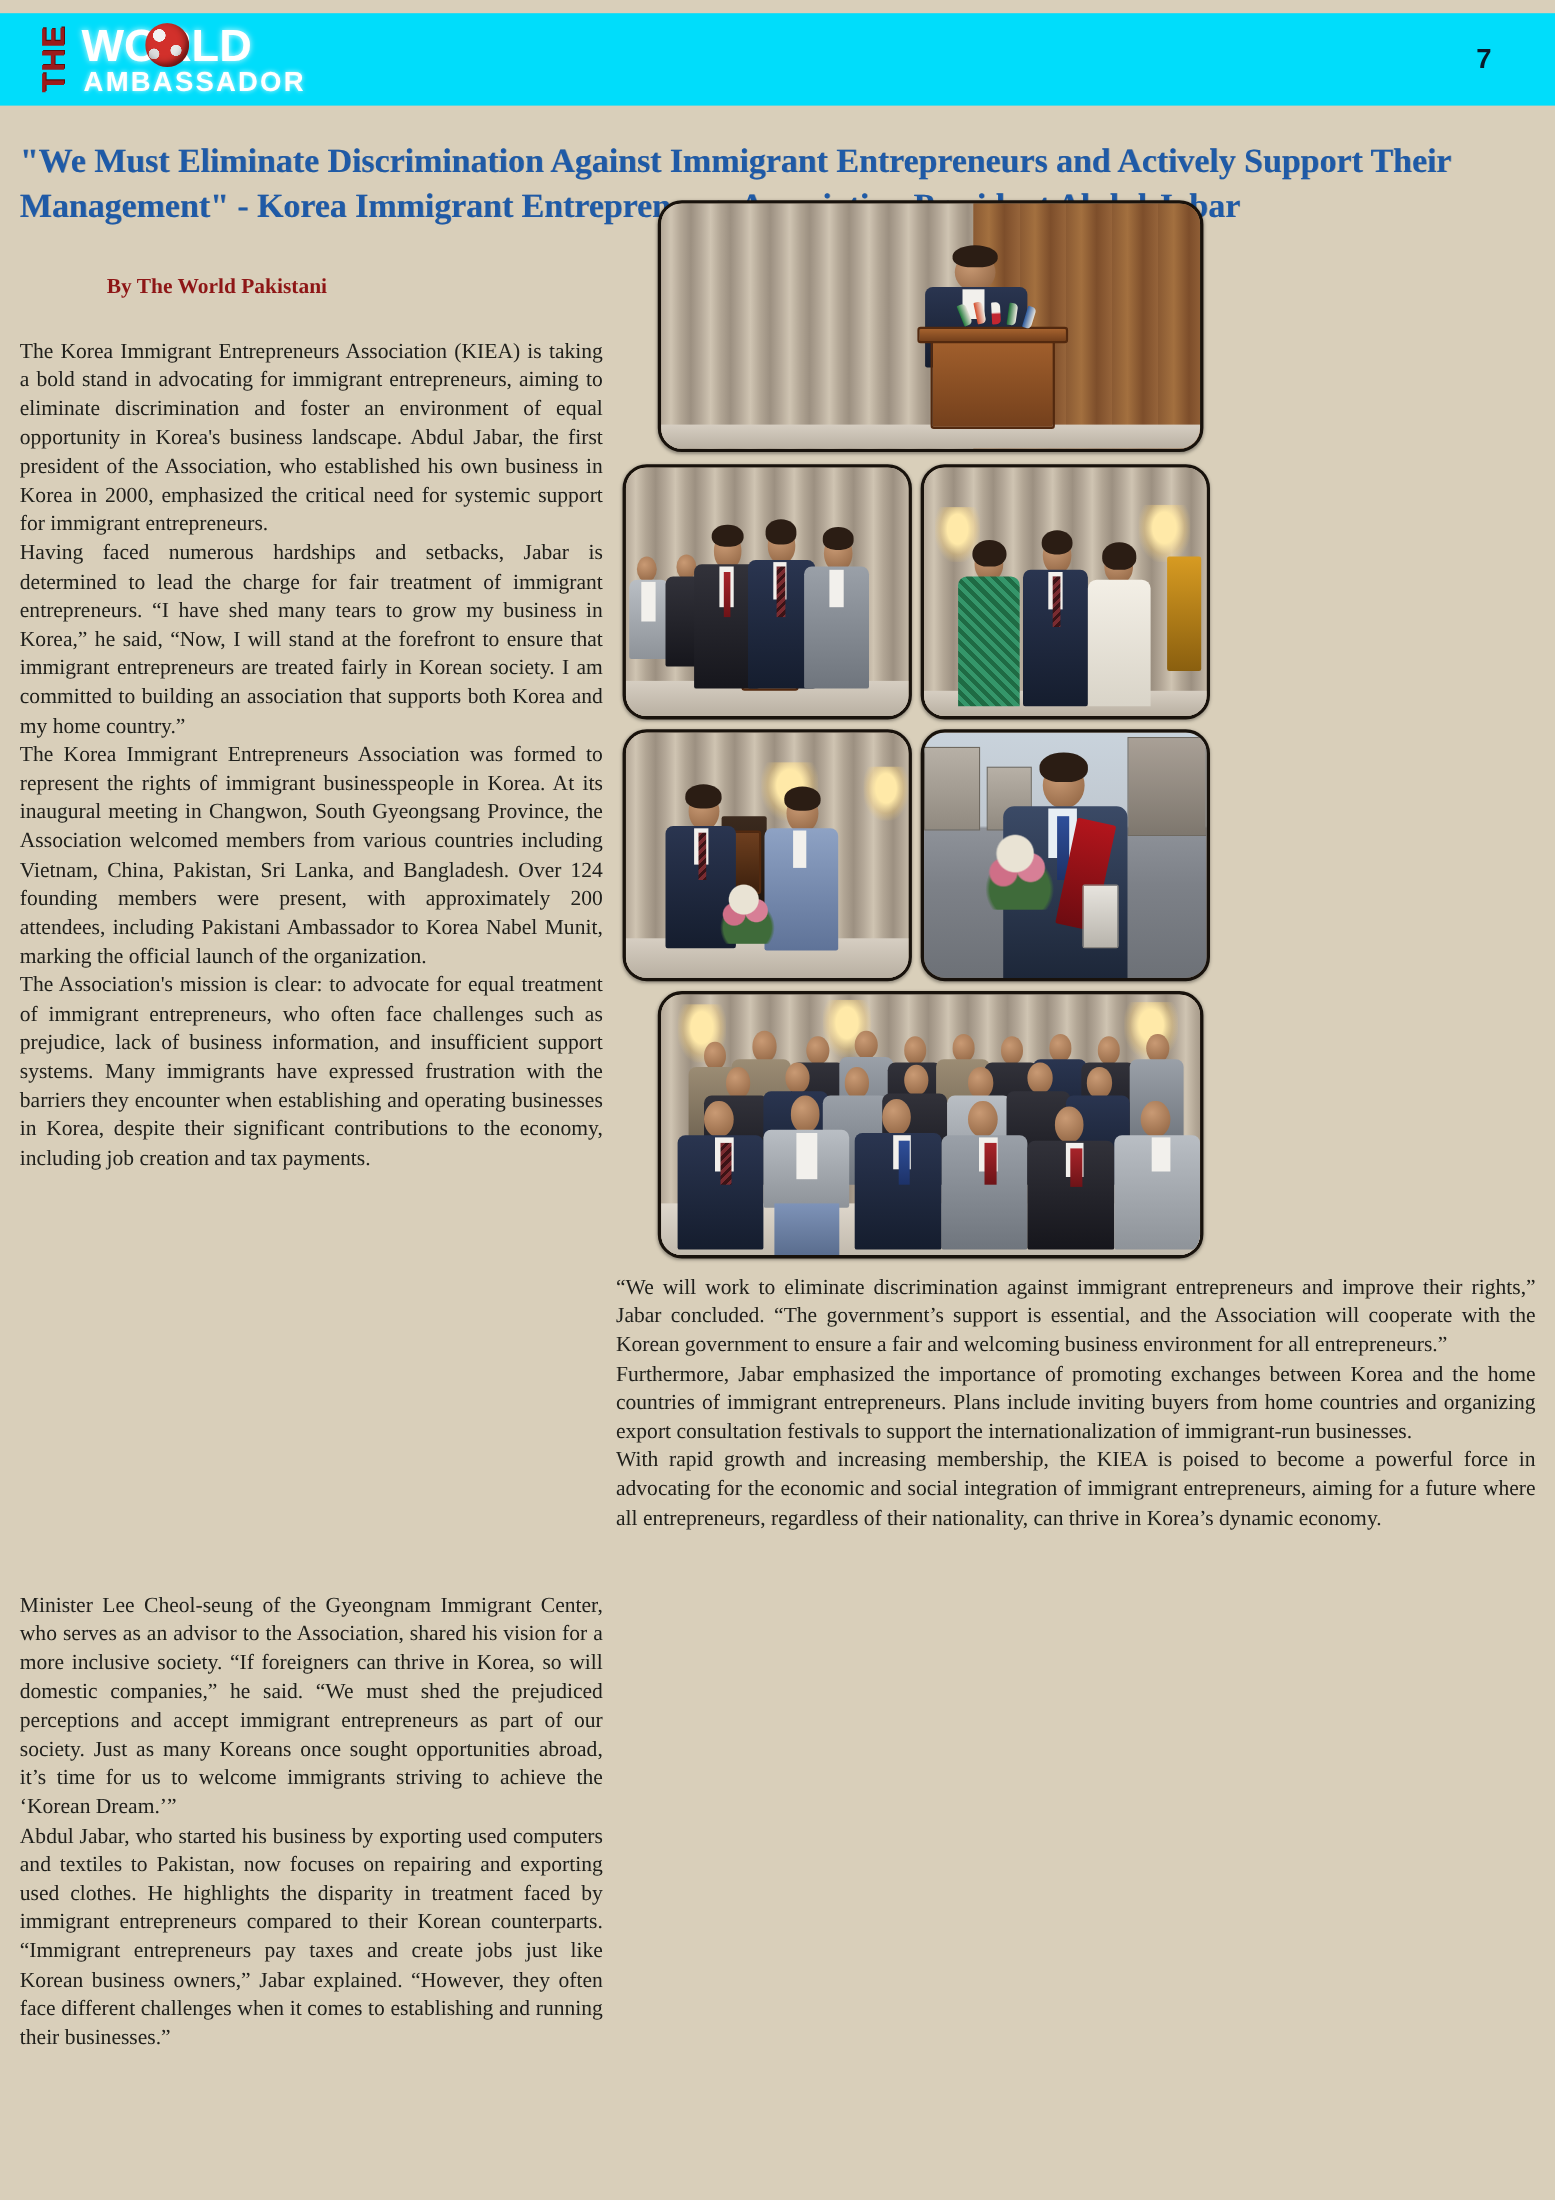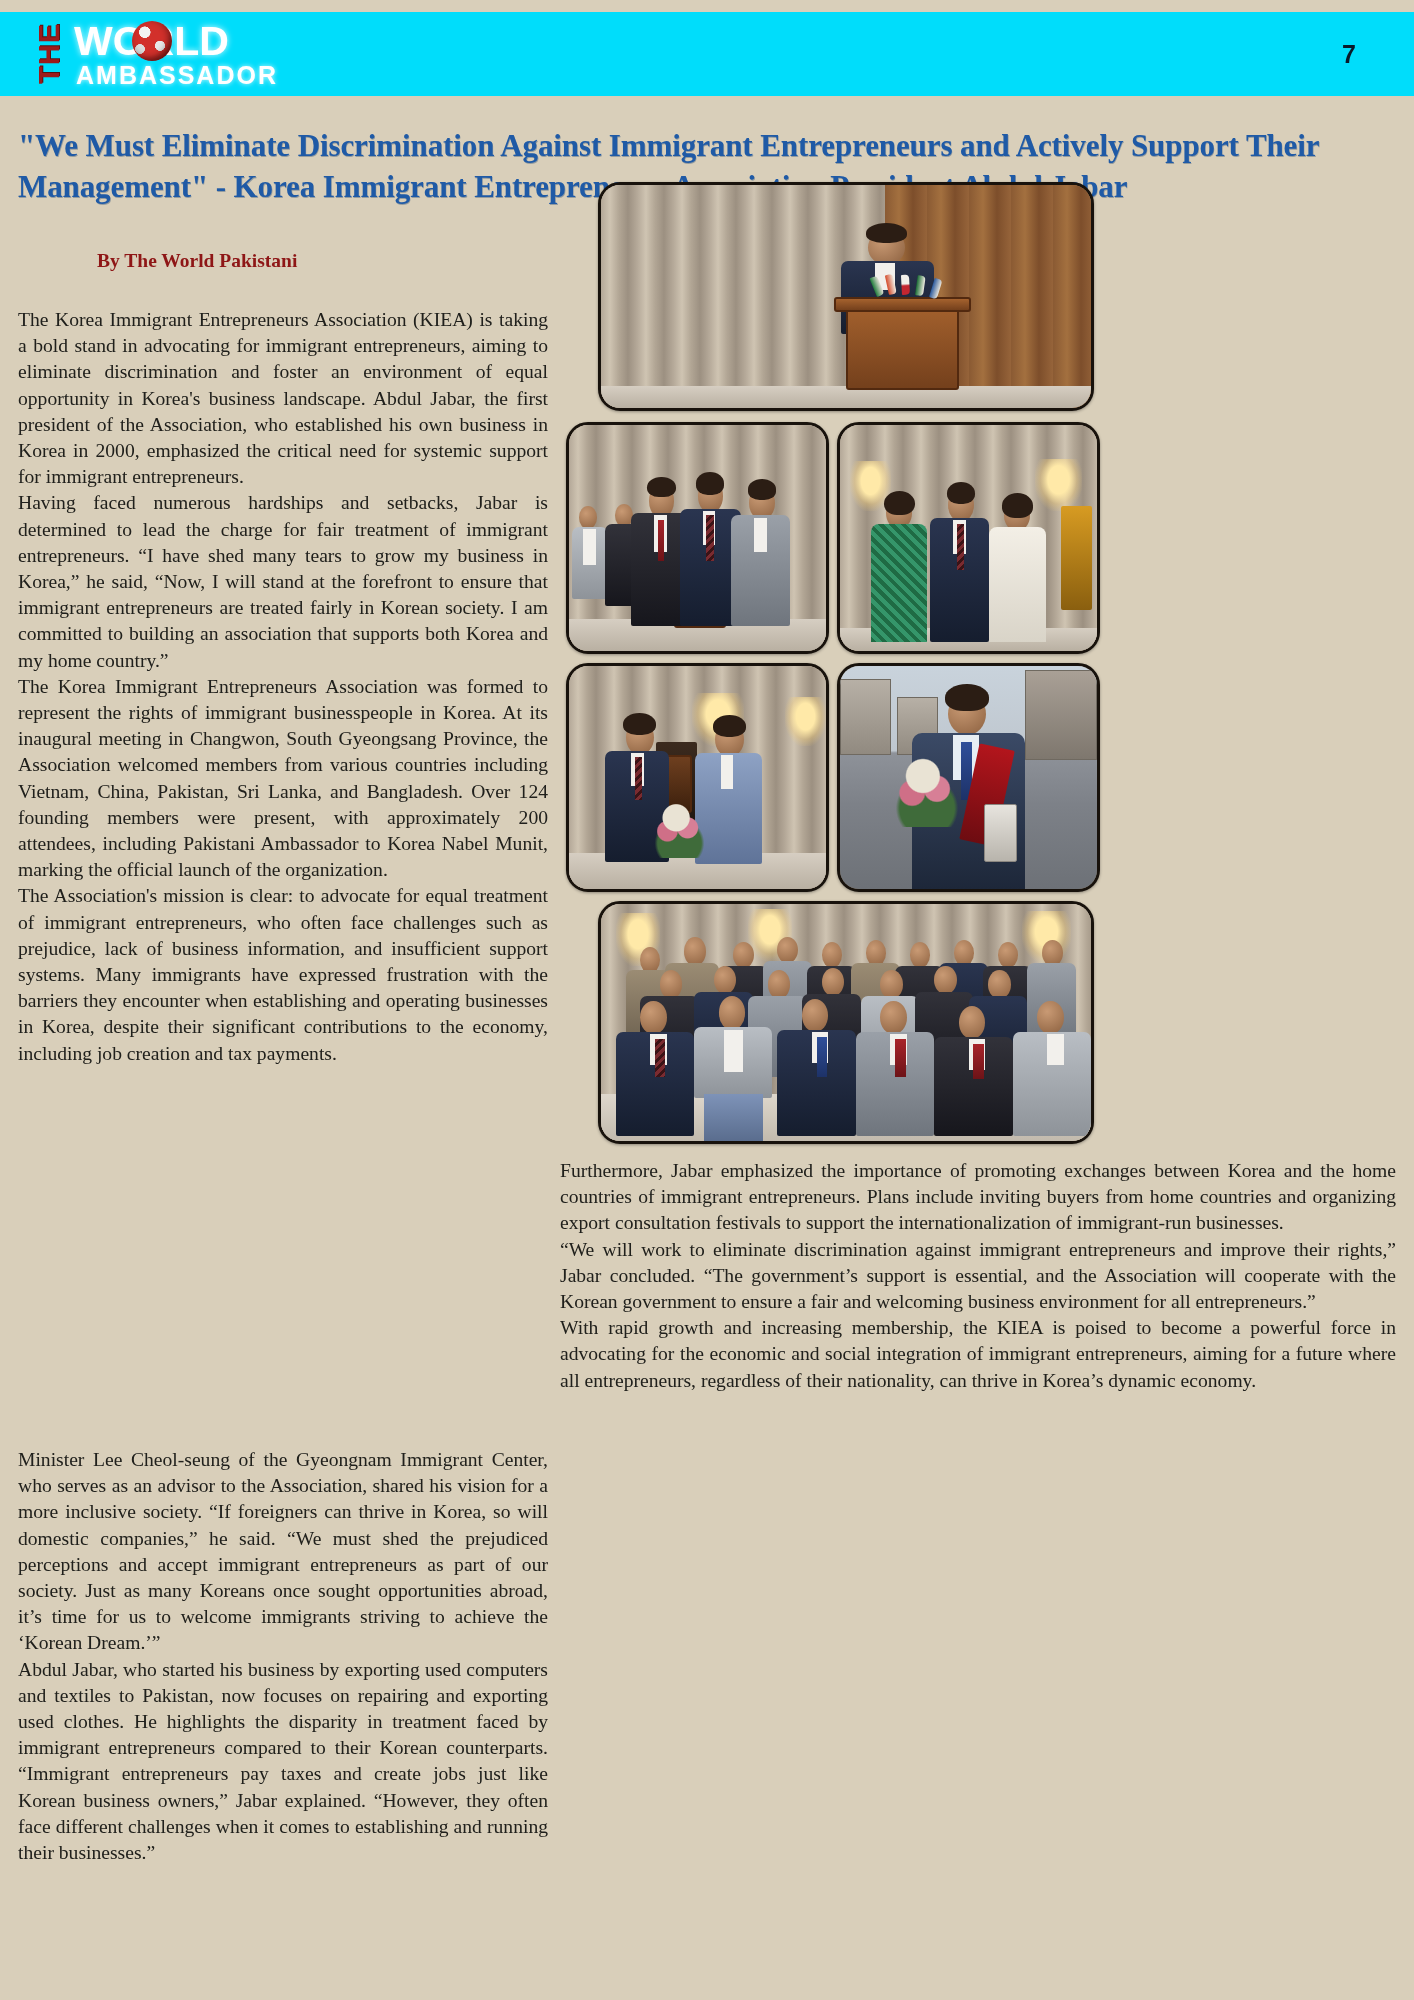--- a/index.html
+++ b/index.html
@@ -472,16 +472,16 @@
   <p>The Korea Immigrant Entrepreneurs Association was formed to represent the rights of immigrant businesspeople in Korea. At its inaugural meeting in Changwon, South Gyeongsang Province, the Association welcomed members from various countries including Vietnam, China, Pakistan, Sri Lanka, and Bangladesh. Over 124 founding members were present, with approximately 200 attendees, including Pakistani Ambassador to Korea Nabel Munit, marking the official launch of the organization.</p>
   <p>The Association's mission is clear: to advocate for equal treatment of immigrant entrepreneurs, who often face challenges such as prejudice, lack of business information, and insufficient support systems. Many immigrants have expressed frustration with the barriers they encounter when establishing and operating businesses in Korea, despite their significant contributions to the economy, including job creation and tax payments.</p>
 </div>
 
 <div id="col-left-bottom" class="bodytext">
   <p>Minister Lee Cheol-seung of the Gyeongnam Immigrant Center, who serves as an advisor to the Association, shared his vision for a more inclusive society. “If foreigners can thrive in Korea, so will domestic companies,” he said. “We must shed the prejudiced perceptions and accept immigrant entrepreneurs as part of our society. Just as many Koreans once sought opportunities abroad, it’s time for us to welcome immigrants striving to achieve the ‘Korean Dream.’”</p>
   <p>Abdul Jabar, who started his business by exporting used computers and textiles to Pakistan, now focuses on repairing and exporting used clothes. He highlights the disparity in treatment faced by immigrant entrepreneurs compared to their Korean counterparts. “Immigrant entrepreneurs pay taxes and create jobs just like Korean business owners,” Jabar explained. “However, they often face different challenges when it comes to establishing and running their businesses.”</p>
 </div>
 
 <div id="col-right-bottom" class="bodytext">
+  <p>“We will work to eliminate discrimination against immigrant entrepreneurs and improve their rights,” Jabar concluded. “The government’s support is essential, and the Association will cooperate with the Korean government to ensure a fair and welcoming business environment for all entrepreneurs.”</p>
   <p>Furthermore, Jabar emphasized the importance of promoting exchanges between Korea and the home countries of immigrant entrepreneurs. Plans include inviting buyers from home countries and organizing export consultation festivals to support the internationalization of immigrant-run businesses.</p>
-  <p>“We will work to eliminate discrimination against immigrant entrepreneurs and improve their rights,” Jabar concluded. “The government’s support is essential, and the Association will cooperate with the Korean government to ensure a fair and welcoming business environment for all entrepreneurs.”</p>
   <p>With rapid growth and increasing membership, the KIEA is poised to become a powerful force in advocating for the economic and social integration of immigrant entrepreneurs, aiming for a future where all entrepreneurs, regardless of their nationality, can thrive in Korea’s dynamic economy.</p>
 </div>
 
 </body></html>

